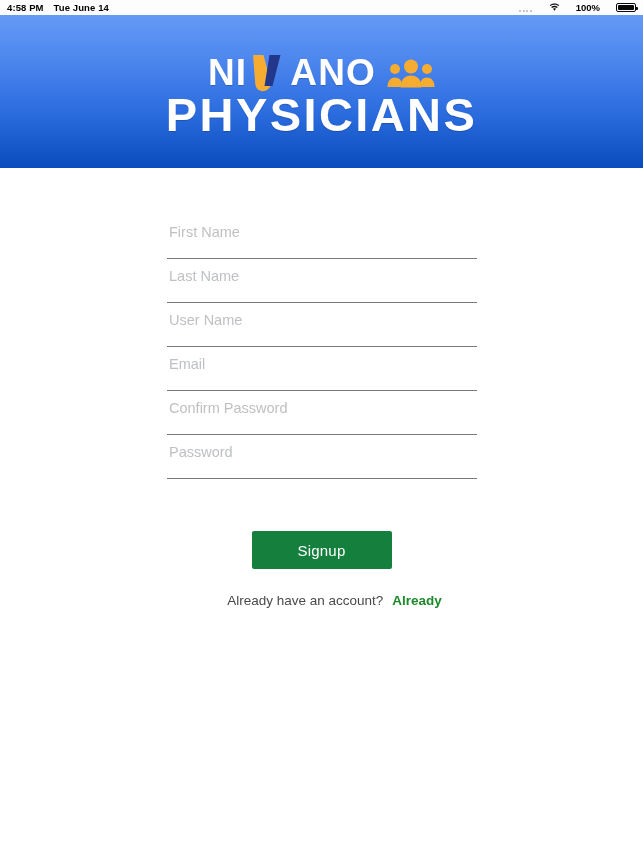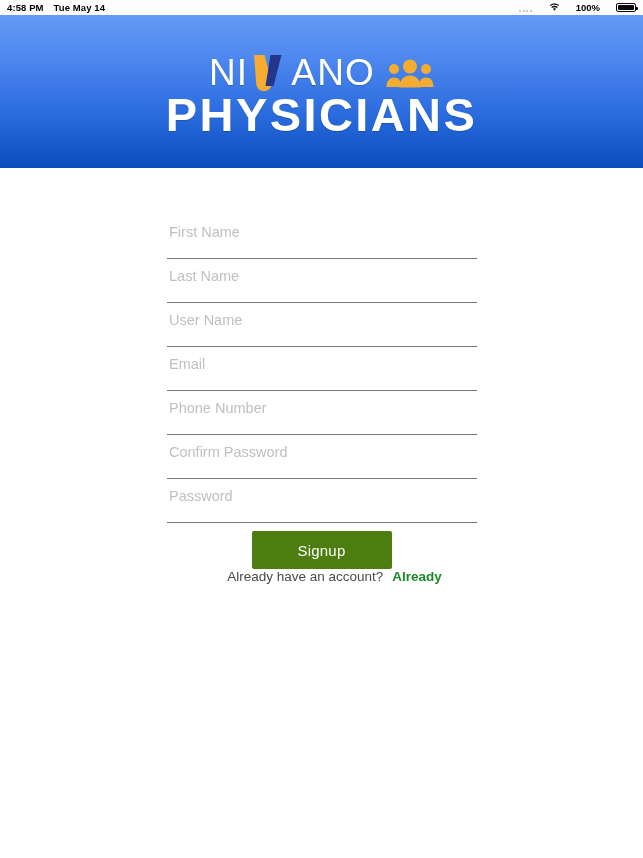--- a/index.html
+++ b/index.html
@@ -123,21 +123,21 @@
     align-items: center;
   }
   .brand-row1 {
     display: flex;
     align-items: center;
     height: 42px;
   }
   .brand-ni,
   .brand-ano {
     font-size: 37px;
-    font-weight: normal;
+    font-weight: bold;
     color: #ffffff;
     letter-spacing: 1.2px;
     line-height: 37px;
     text-shadow: 0 1px 1px rgba(0,0,0,0.18);
   }
   .logo-v {
     position: relative;
     width: 40px;
     height: 40px;
     margin: 0 1px 0 2px;
@@ -193,30 +193,31 @@
     position: absolute;
     top: 531px;
     left: 0;
     width: 643px;
   }
   .signup-btn {
     display: block;
     margin: 0 auto;
     width: 140px;
     height: 38px;
-    background: #4d7c0f;
+    background: #15803d;
     color: #ffffff;
     border: 0;
     border-radius: 2px;
     font-family: "Liberation Sans", sans-serif;
     font-size: 15px;
     letter-spacing: 0.2px;
     cursor: pointer;
   }
   .signin-row {
+    margin-top: 24px;
     width: 643px;
     display: flex;
     align-items: baseline;
     justify-content: center;
     gap: 9px;
     padding-left: 26px;
     box-sizing: border-box;
   }
   .signin-text {
     font-size: 13.5px;
@@ -230,21 +231,21 @@
   }
 </style>
 </head>
 <body>
 
 <div class="screen">
 
   <div class="status-bar">
     <div class="status-left">
       <span class="status-time">4:58 PM</span>
-      <span class="status-date">Tue May 14</span>
+      <span class="status-date">Tue June 14</span>
     </div>
     <div class="status-right">
       <span class="signal-dots">
         <i></i>
           <i></i>
           <i></i>
           <i></i>
       </span>
       <svg class="wifi-icon" viewBox="0 0 16 12">
         <path d="M8 10.6 L10.1 7.9 C9.5 7.45 8.8 7.2 8 7.2 C7.2 7.2 6.5 7.45 5.9 7.9 Z" fill="#111"></path>
@@ -287,23 +288,20 @@
     <div class="field">
       <input type="text" placeholder="Last Name" style="">
     </div>
     <div class="field">
       <input type="text" placeholder="User Name" style="">
     </div>
     <div class="field">
       <input type="text" placeholder="Email" style="">
     </div>
     <div class="field">
-      <input type="text" placeholder="Phone Number" style="">
-    </div>
-    <div class="field">
       <input type="password" placeholder="Confirm Password" style="">
     </div>
     <div class="field">
       <input type="password" placeholder="Password" style="">
     </div>
   </div>
 
   <div class="actions">
     <button class="signup-btn">Signup</button>
     <div class="signin-row">

